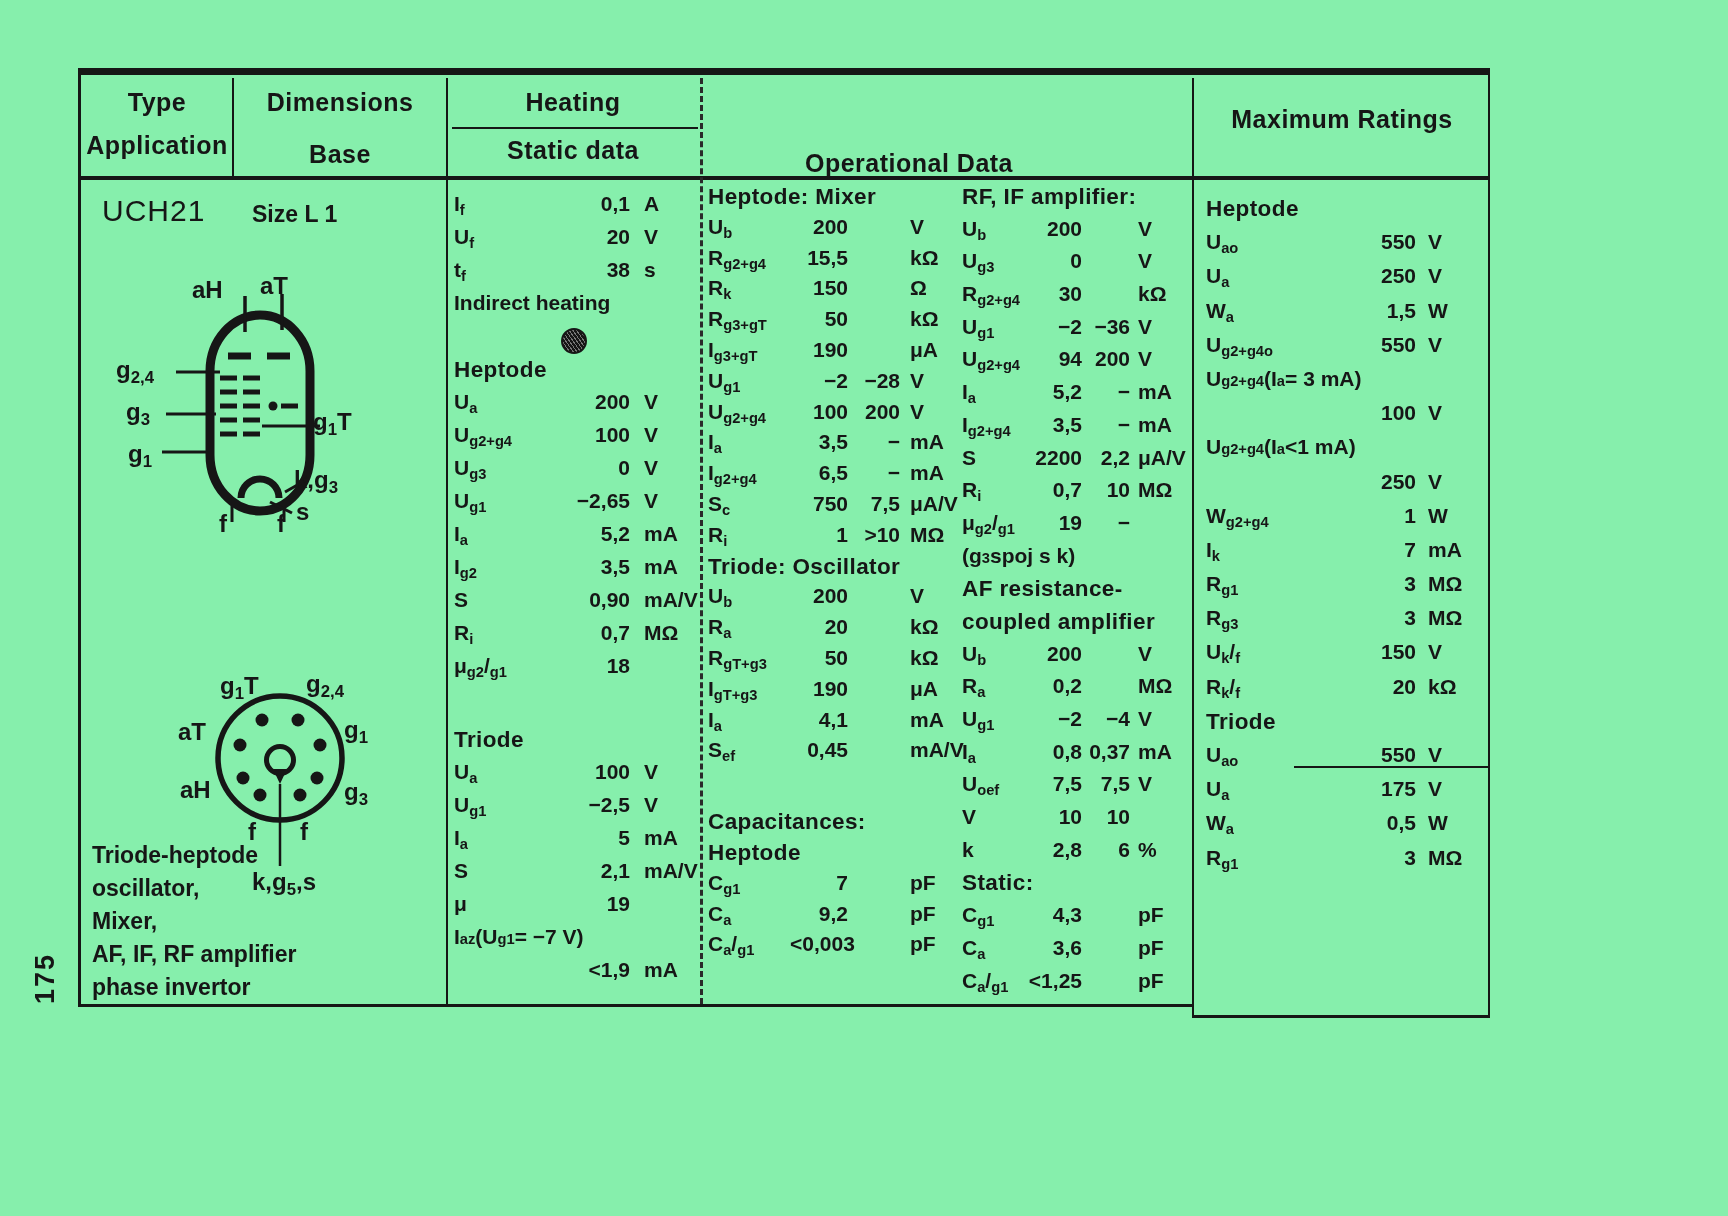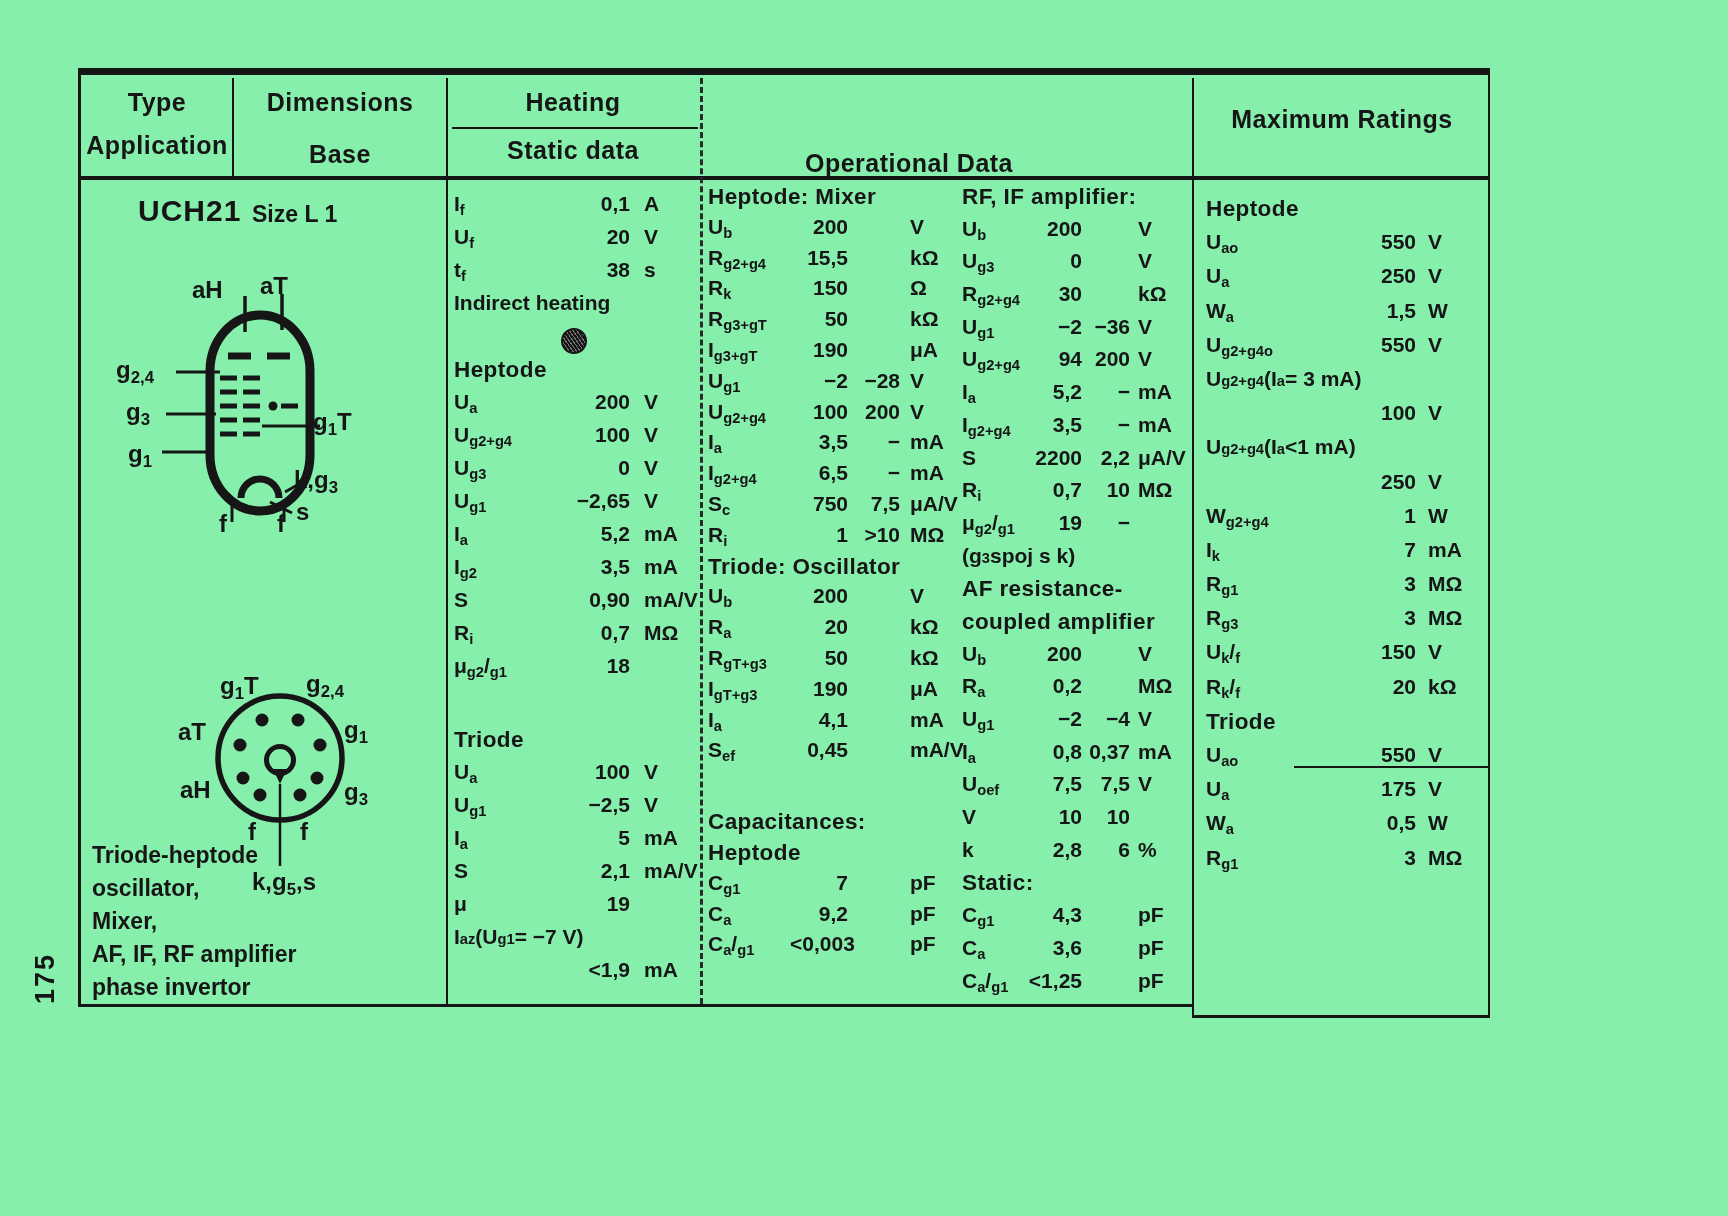--- a/index.html
+++ b/index.html
@@ -46,21 +46,21 @@
   #max-lines .v2{width:0;}
   #max-lines .unit{width:56px;padding-left:12px;}
   
   #applications{left:92px;top:842px;width:350px;}
   #applications .line{height:33px;font-size:23px;font-weight:700;}
   .iconline{justify-content:center;align-items:center;}
   .stamp{width:22px;height:22px;border-radius:50%;display:inline-block;
          background:repeating-linear-gradient(55deg,#161616 0 2px,#777 2px 3px);
          border:2px solid #161616;}
   .dlabel{position:absolute;font-weight:700;font-size:24px;white-space:nowrap;}
-  #tube-type{position:absolute;left:102px;top:194px;font-size:30px;font-weight:700;letter-spacing:1px;margin-left:36px;}
+  #tube-type{position:absolute;left:102px;top:194px;font-size:30px;font-weight:400;letter-spacing:1px;}
   #tube-size{position:absolute;left:252px;top:201px;font-size:23px;font-weight:700;}
   #page-number{position:absolute;left:30px;top:1004px;transform:rotate(-90deg);transform-origin:0 0;
                font-size:27px;font-weight:700;letter-spacing:2px;}
   svg{position:absolute;overflow:visible;}
 </style>
 </head>
 <body>
 
 <div id="page">
 

